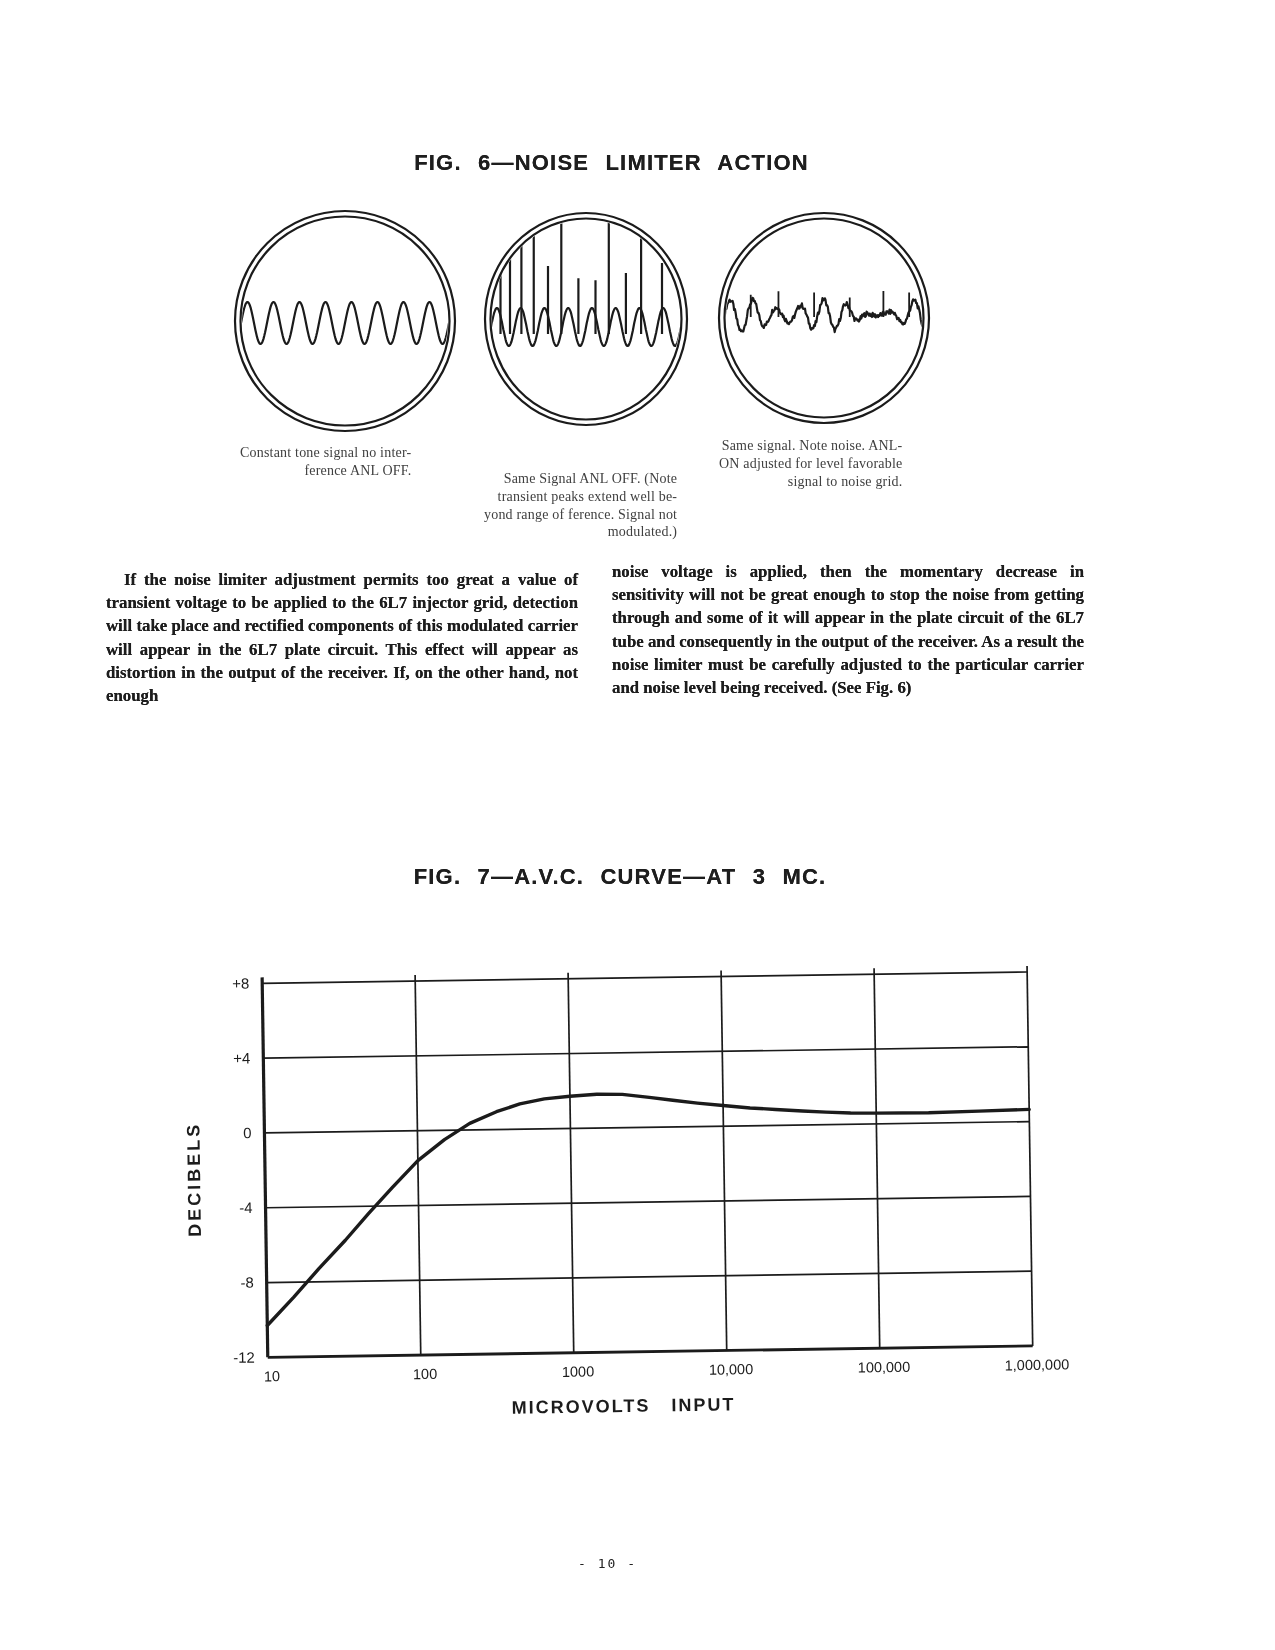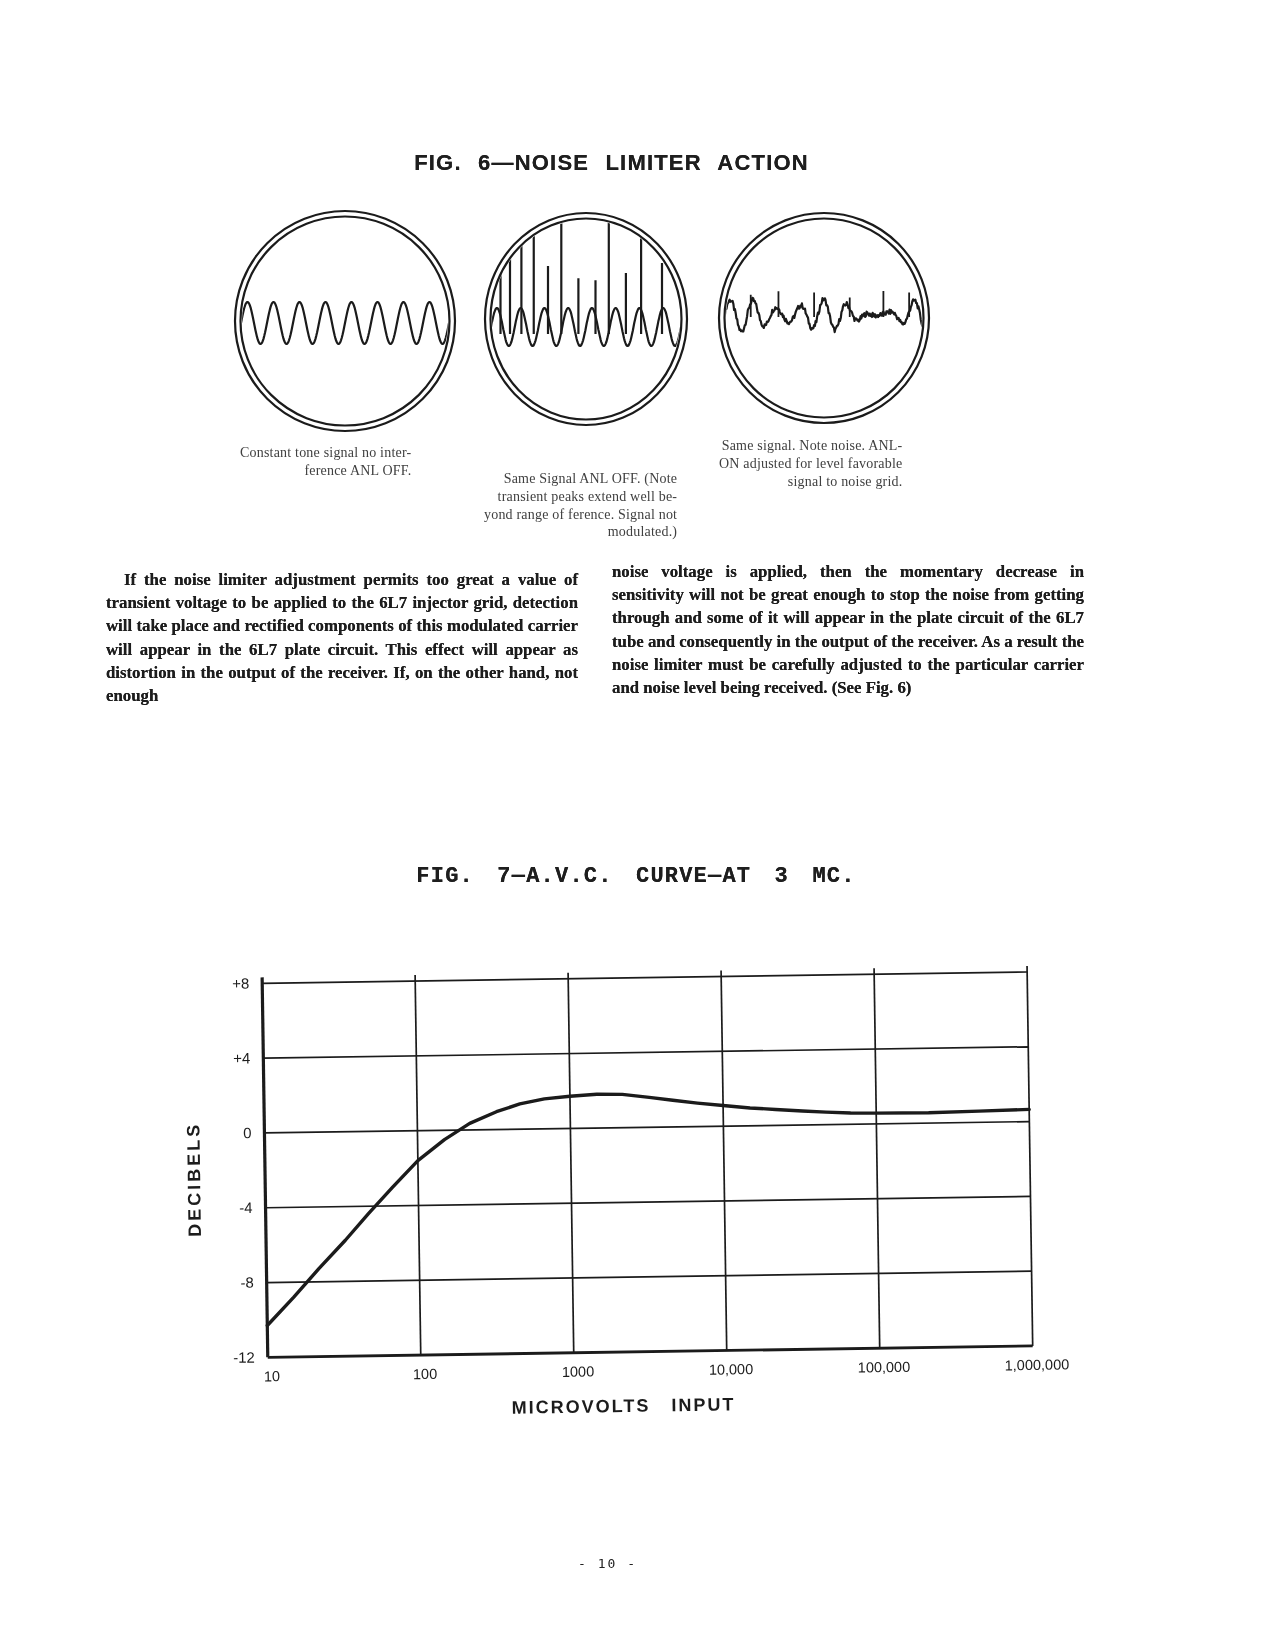--- a/index.html
+++ b/index.html
@@ -97,21 +97,21 @@
 </div>
 <div class="abs caption" style="left:719px;top:437px;">
   <div>Same signal. Note noise. ANL-</div>
   <div>ON adjusted for level favorable</div>
   <div>signal to noise grid.</div>
 </div>
 
 <p class="abs bodycol indent" style="left:106px;top:568px;width:472px;margin:0;">If the noise limiter adjustment permits too great a value of transient voltage to be applied to the 6L7 injector grid, detection will take place and rectified components of this modulated carrier will appear in the 6L7 plate circuit. This effect will appear as distortion in the output of the receiver. If, on the other hand, not enough</p>
 <p class="abs bodycol" style="left:612px;top:560px;width:472px;margin:0;">noise voltage is applied, then the momentary decrease in sensitivity will not be great enough to stop the noise from getting through and some of it will appear in the plate circuit of the 6L7 tube and consequently in the output of the receiver. As a result the noise limiter must be carefully adjusted to the particular carrier and noise level being received. (See Fig. 6)</p>
 
-<div class="abs figtitle" style="top:864px;left:16px;width:1240px;font-family:Liberation Mono, monospace;">FIG. 7—A.V.C. CURVE—AT 3 MC.</div>
+<div class="abs figtitle" style="top:864px;left:0;width:1240px;">FIG. 7—A.V.C. CURVE—AT 3 MC.</div>
 
 <div class="abs chartwrap" style="left:150px;top:918px;width:950px;height:500px;">
   <svg id="avc-chart" width="950" height="500" viewBox="0 0 950 500">
       <g>
         <line x1="115" y1="60" x2="880" y2="60" stroke="#1b1b1b" stroke-width="1.7"></line>
         <line x1="115" y1="134.8" x2="880" y2="134.8" stroke="#1b1b1b" stroke-width="1.7"></line>
         <line x1="115" y1="209.6" x2="880" y2="209.6" stroke="#1b1b1b" stroke-width="1.7"></line>
         <line x1="115" y1="284.4" x2="880" y2="284.4" stroke="#1b1b1b" stroke-width="1.7"></line>
         <line x1="115" y1="359.2" x2="880" y2="359.2" stroke="#1b1b1b" stroke-width="1.7"></line>
         <line x1="115" y1="434" x2="880" y2="434" stroke="#1b1b1b" stroke-width="2.8"></line>

